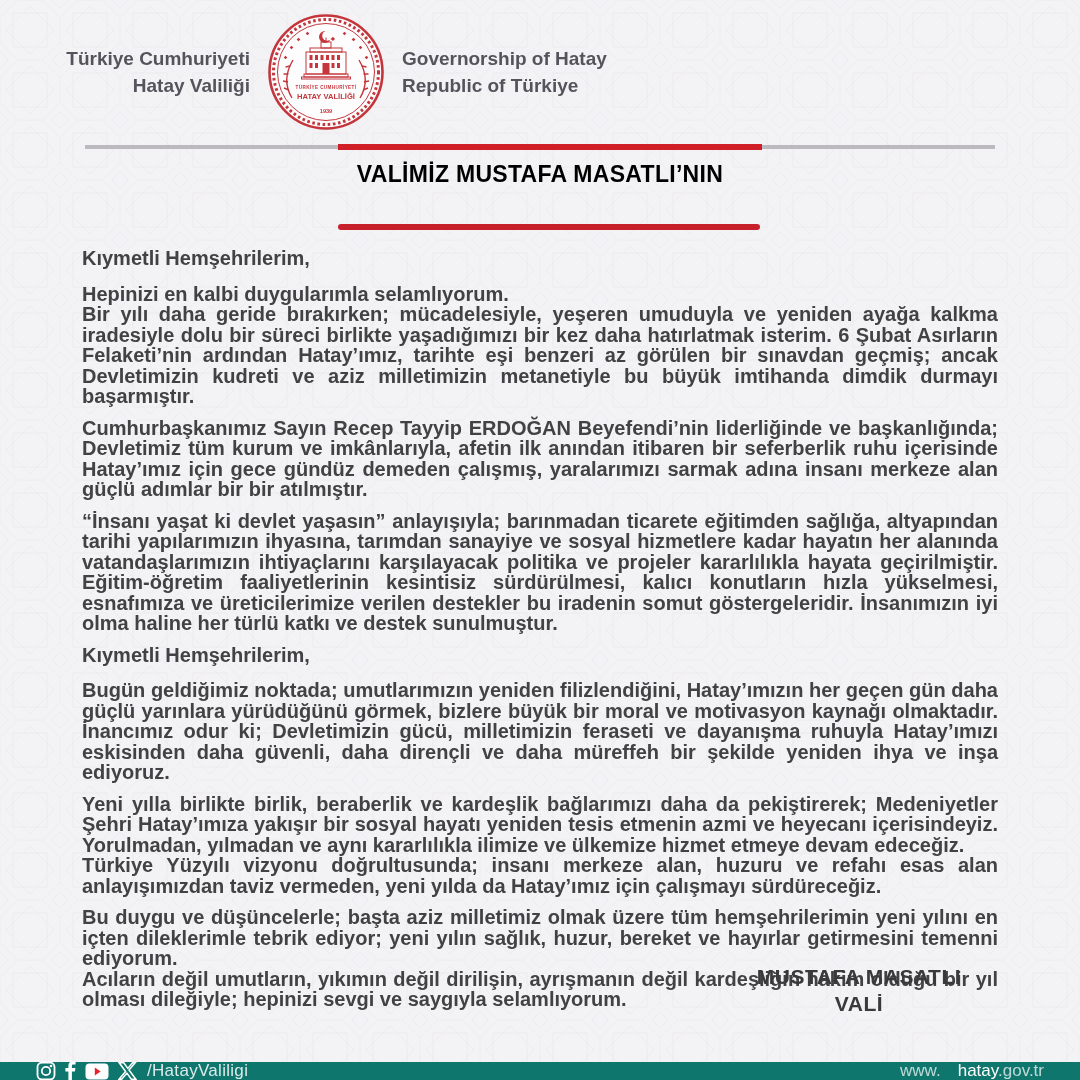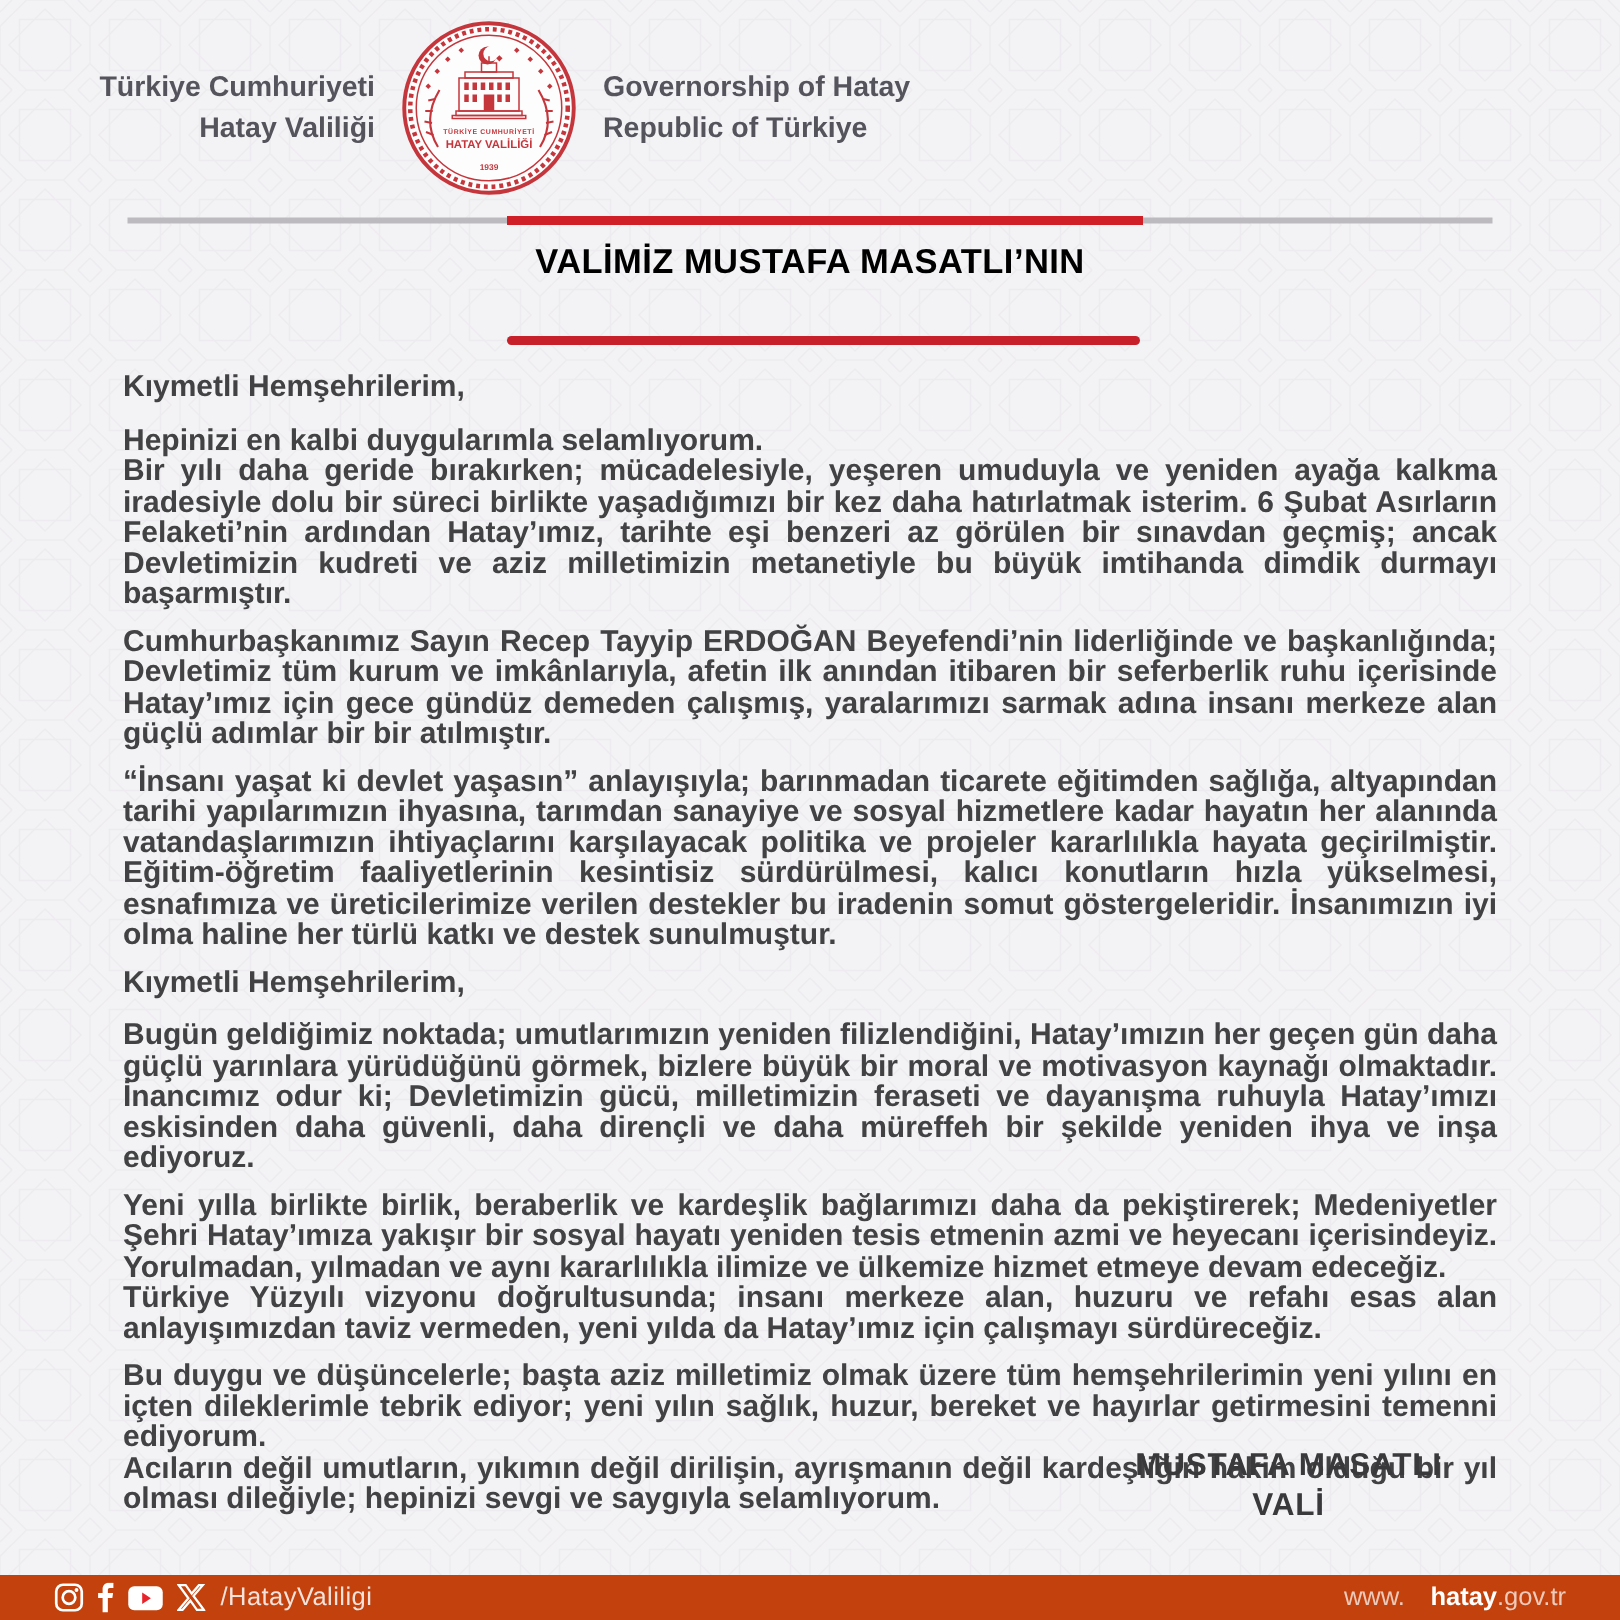--- a/index.html
+++ b/index.html
@@ -31,27 +31,27 @@
   .block{margin:0 0 11px 0;}
   .block.greet{margin-bottom:15px;}
   .seg{text-align:justify;}
   .seg.plain{text-align:left;}
 
   
   .signature{position:absolute;top:963px;right:56px;width:330px;text-align:center;
              font-weight:bold;color:#39393c;font-size:21px;line-height:27px;letter-spacing:.5px;}
 
   
-  .footer{position:absolute;left:0;right:0;bottom:0;height:30px;background:#c2410c;
+  .footer{position:absolute;left:0;right:0;bottom:0;height:18px;background:#0f766e;
           display:flex;align-items:center;padding:0 36px;box-sizing:border-box;color:#fff;}
   .social{display:flex;align-items:center;gap:9px;}
   .social .ic{display:flex;align-items:center;justify-content:center;cursor:pointer;}
   .handle{margin-left:10px;font-size:17px;color:rgba(255,255,255,.85);letter-spacing:.3px;cursor:pointer;}
   .website{margin-left:auto;font-size:17px;color:rgba(255,255,255,.72);cursor:pointer;}
-  .website .b{color:#fff;font-weight:bold;padding-left:17px;}
+  .website .b{color:#fff;font-weight:normal;padding-left:17px;}
 </style>
 </head>
 <body>
 
 <svg class="pattern" width="1080" height="1080" aria-hidden="true">
   <defs>
     <pattern id="arab" width="60" height="60" patternUnits="userSpaceOnUse">
       <g fill="none" stroke="#e8e6ea" stroke-width="1">
         <path d="M17.6,0 L42.4,0 L60,17.6 L60,42.4 L42.4,60 L17.6,60 L0,42.4 L0,17.6 Z"></path>
         <path d="M30,6 L54,30 L30,54 L6,30 Z"></path>

